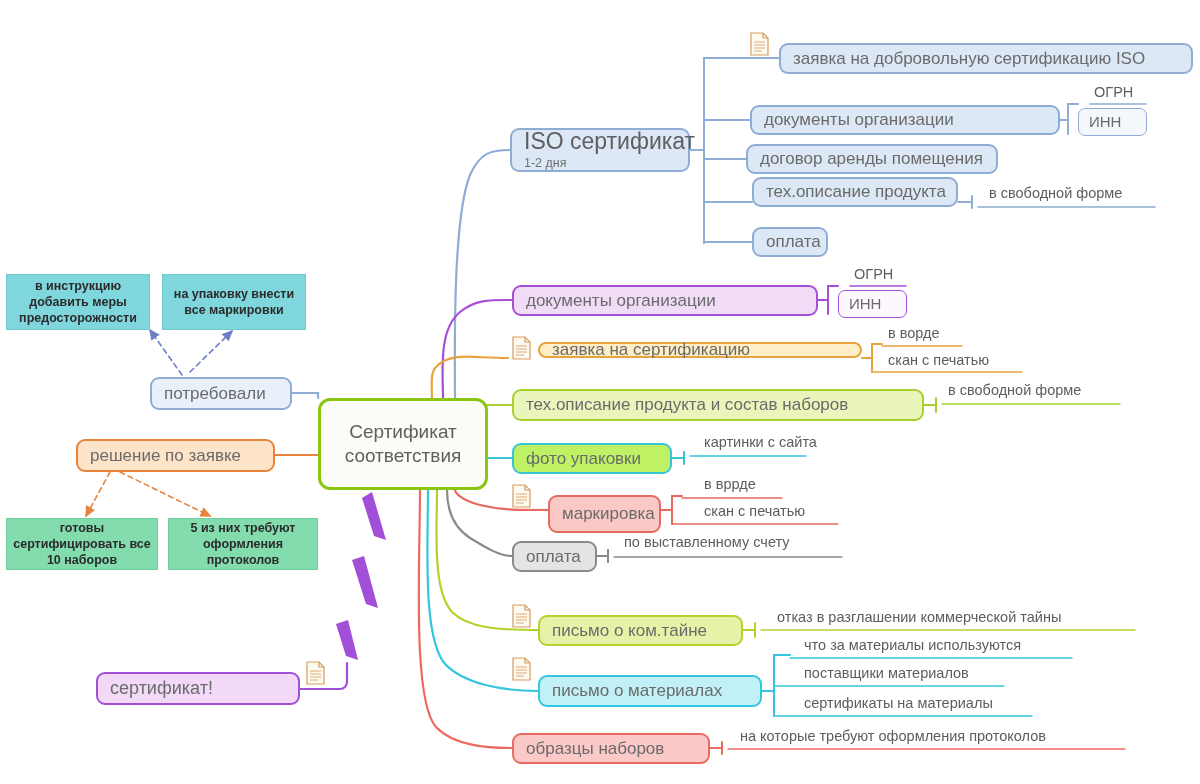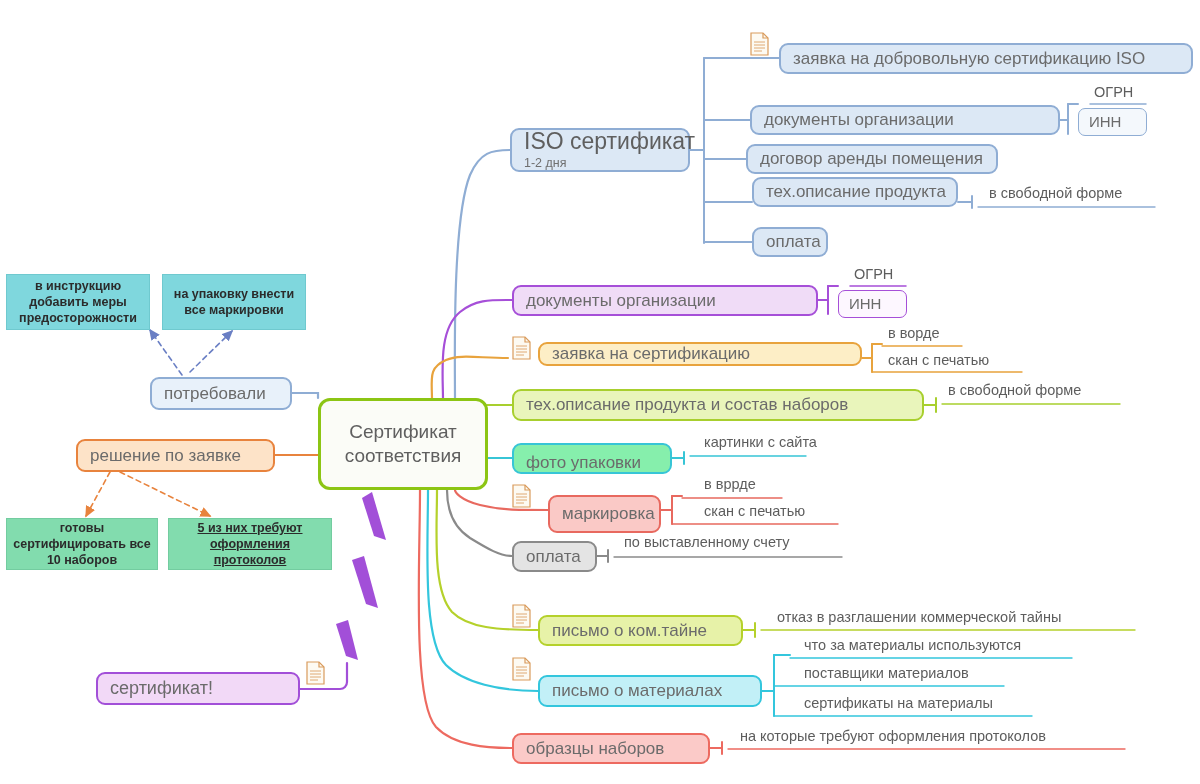--- a/index.html
+++ b/index.html
@@ -33,21 +33,21 @@
     justify-content:center; text-align:center;
     flex-direction:column;
   }
   .central .lbl { line-height:1.28; }
 
   
   .blue   { border-color:#8fadd4; background:#dce8f5; }
   .purple { border-color:#a64fd8; background:#f0dcf7; }
   .orange { border-color:#e8a33d; background:#fdeec6; }
   .lime   { border-color:#a8cf2e; background:#e9f5bb; }
-  .cyan   { border-color:#37c5d6; background:#86efac;align-items:flex-end; }
+  .cyan   { border-color:#37c5d6; background:#bef264; }
   .red    { border-color:#e8695f; background:#fac9c6; }
   .gray   { border-color:#8a8a8a; background:#e4e4e4; }
   .yellowgreen { border-color:#b5d12b; background:#e7f2a8; }
   .teal   { border-color:#33c6dd; background:#c2f0f7; }
   .violet { border-color:#a24fd8; background:#f2d9f7; }
   .rose   { border-color:#ed6a60; background:#fbcac8; }
   .paleblue { border-color:#8fadd4; background:#e8f1fa; }
 
   .topic { font-size:17px; padding:0 12px; }
   .sub   { font-size:15px; padding:1px 10px; border-width:1.6px; border-radius:7px; }
@@ -251,21 +251,21 @@
   <svg class="pageicon" style="left:512px; top:336px;" viewBox="0 0 19 24">
     <path d="M1,1 H13 L18,6 V23 H1 Z" fill="#fdfaf2" stroke="#d99b5c" stroke-width="1.2"></path>
     <path d="M13,1 V6 H18" fill="none" stroke="#d99b5c" stroke-width="1.2"></path>
     <g stroke="#d99b5c" stroke-width="1" opacity=".85">
       <path d="M4,10 H15"></path>
         <path d="M4,13 H15"></path>
         <path d="M4,16 H15"></path>
         <path d="M4,19 H12"></path>
     </g>
   </svg>
-  <div class="node orange topic" style="left:538px; top:342px; width:324px; height:24px;text-align:center;">
+  <div class="node orange topic" style="left:538px; top:342px; width:324px; height:16px;text-align:center;">
     <span class="lbl">заявка на сертификацию</span>
   </div>
   <div class="leaf" style="left:884px; top:326px;">
     <span>в ворде</span>
   </div>
   <div class="leaf" style="left:884px; top:353px;">
     <span>скан с печатью</span>
   </div>
 
   <div class="node lime topic" style="left:512px; top:389px; width:412px; height:32px;">
@@ -370,21 +370,21 @@
   </div>
 
   <div class="node topic" style="left:76px; top:439px; width:199px; height:33px; border-color:#e8833d; background:#fde3c8;">
     <span class="lbl">решение по заявке</span>
   </div>
   <div class="callout gn" style="left:6px; top:518px; width:152px; height:52px;">
     <span>готовы
 сертифицировать все
 10 наборов</span>
   </div>
-  <div class="callout gn" style="left:168px; top:518px; width:164px; height:52px;text-decoration:underline;">
+  <div class="callout gn" style="left:168px; top:518px; width:150px; height:52px;">
     <span>5 из них требуют
 оформления
 протоколов</span>
   </div>
 
   <svg class="pageicon" style="left:306px; top:661px;" viewBox="0 0 19 24">
     <path d="M1,1 H13 L18,6 V23 H1 Z" fill="#fdfaf2" stroke="#d99b5c" stroke-width="1.2"></path>
     <path d="M13,1 V6 H18" fill="none" stroke="#d99b5c" stroke-width="1.2"></path>
     <g stroke="#d99b5c" stroke-width="1" opacity=".85">
       <path d="M4,10 H15"></path>

